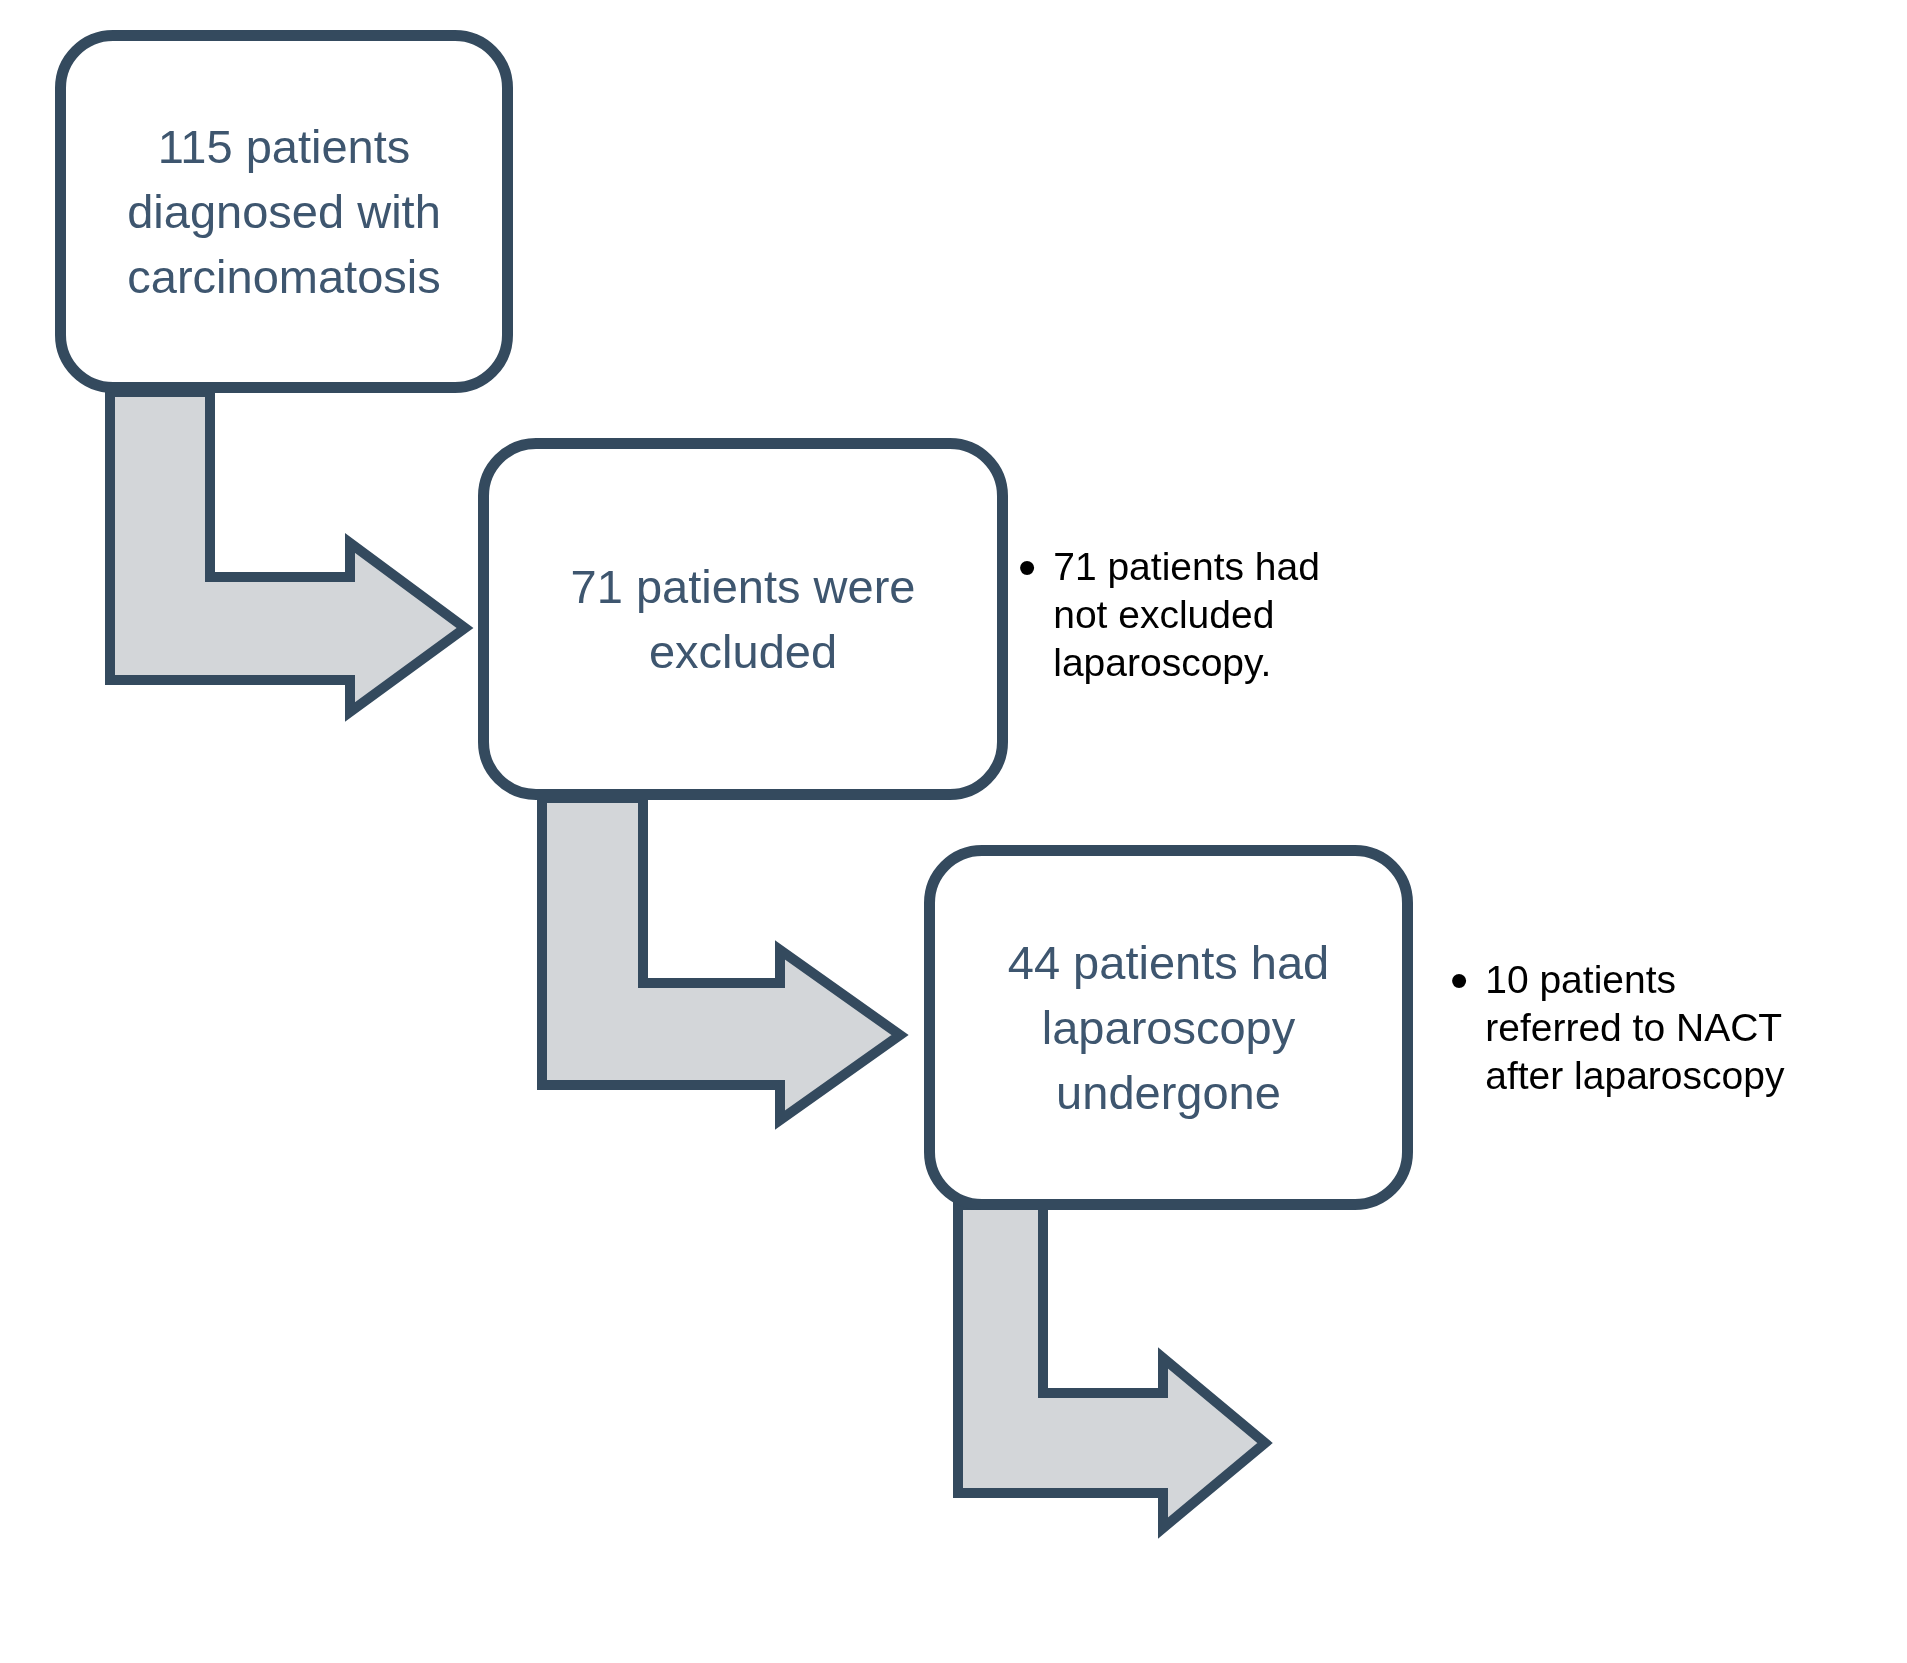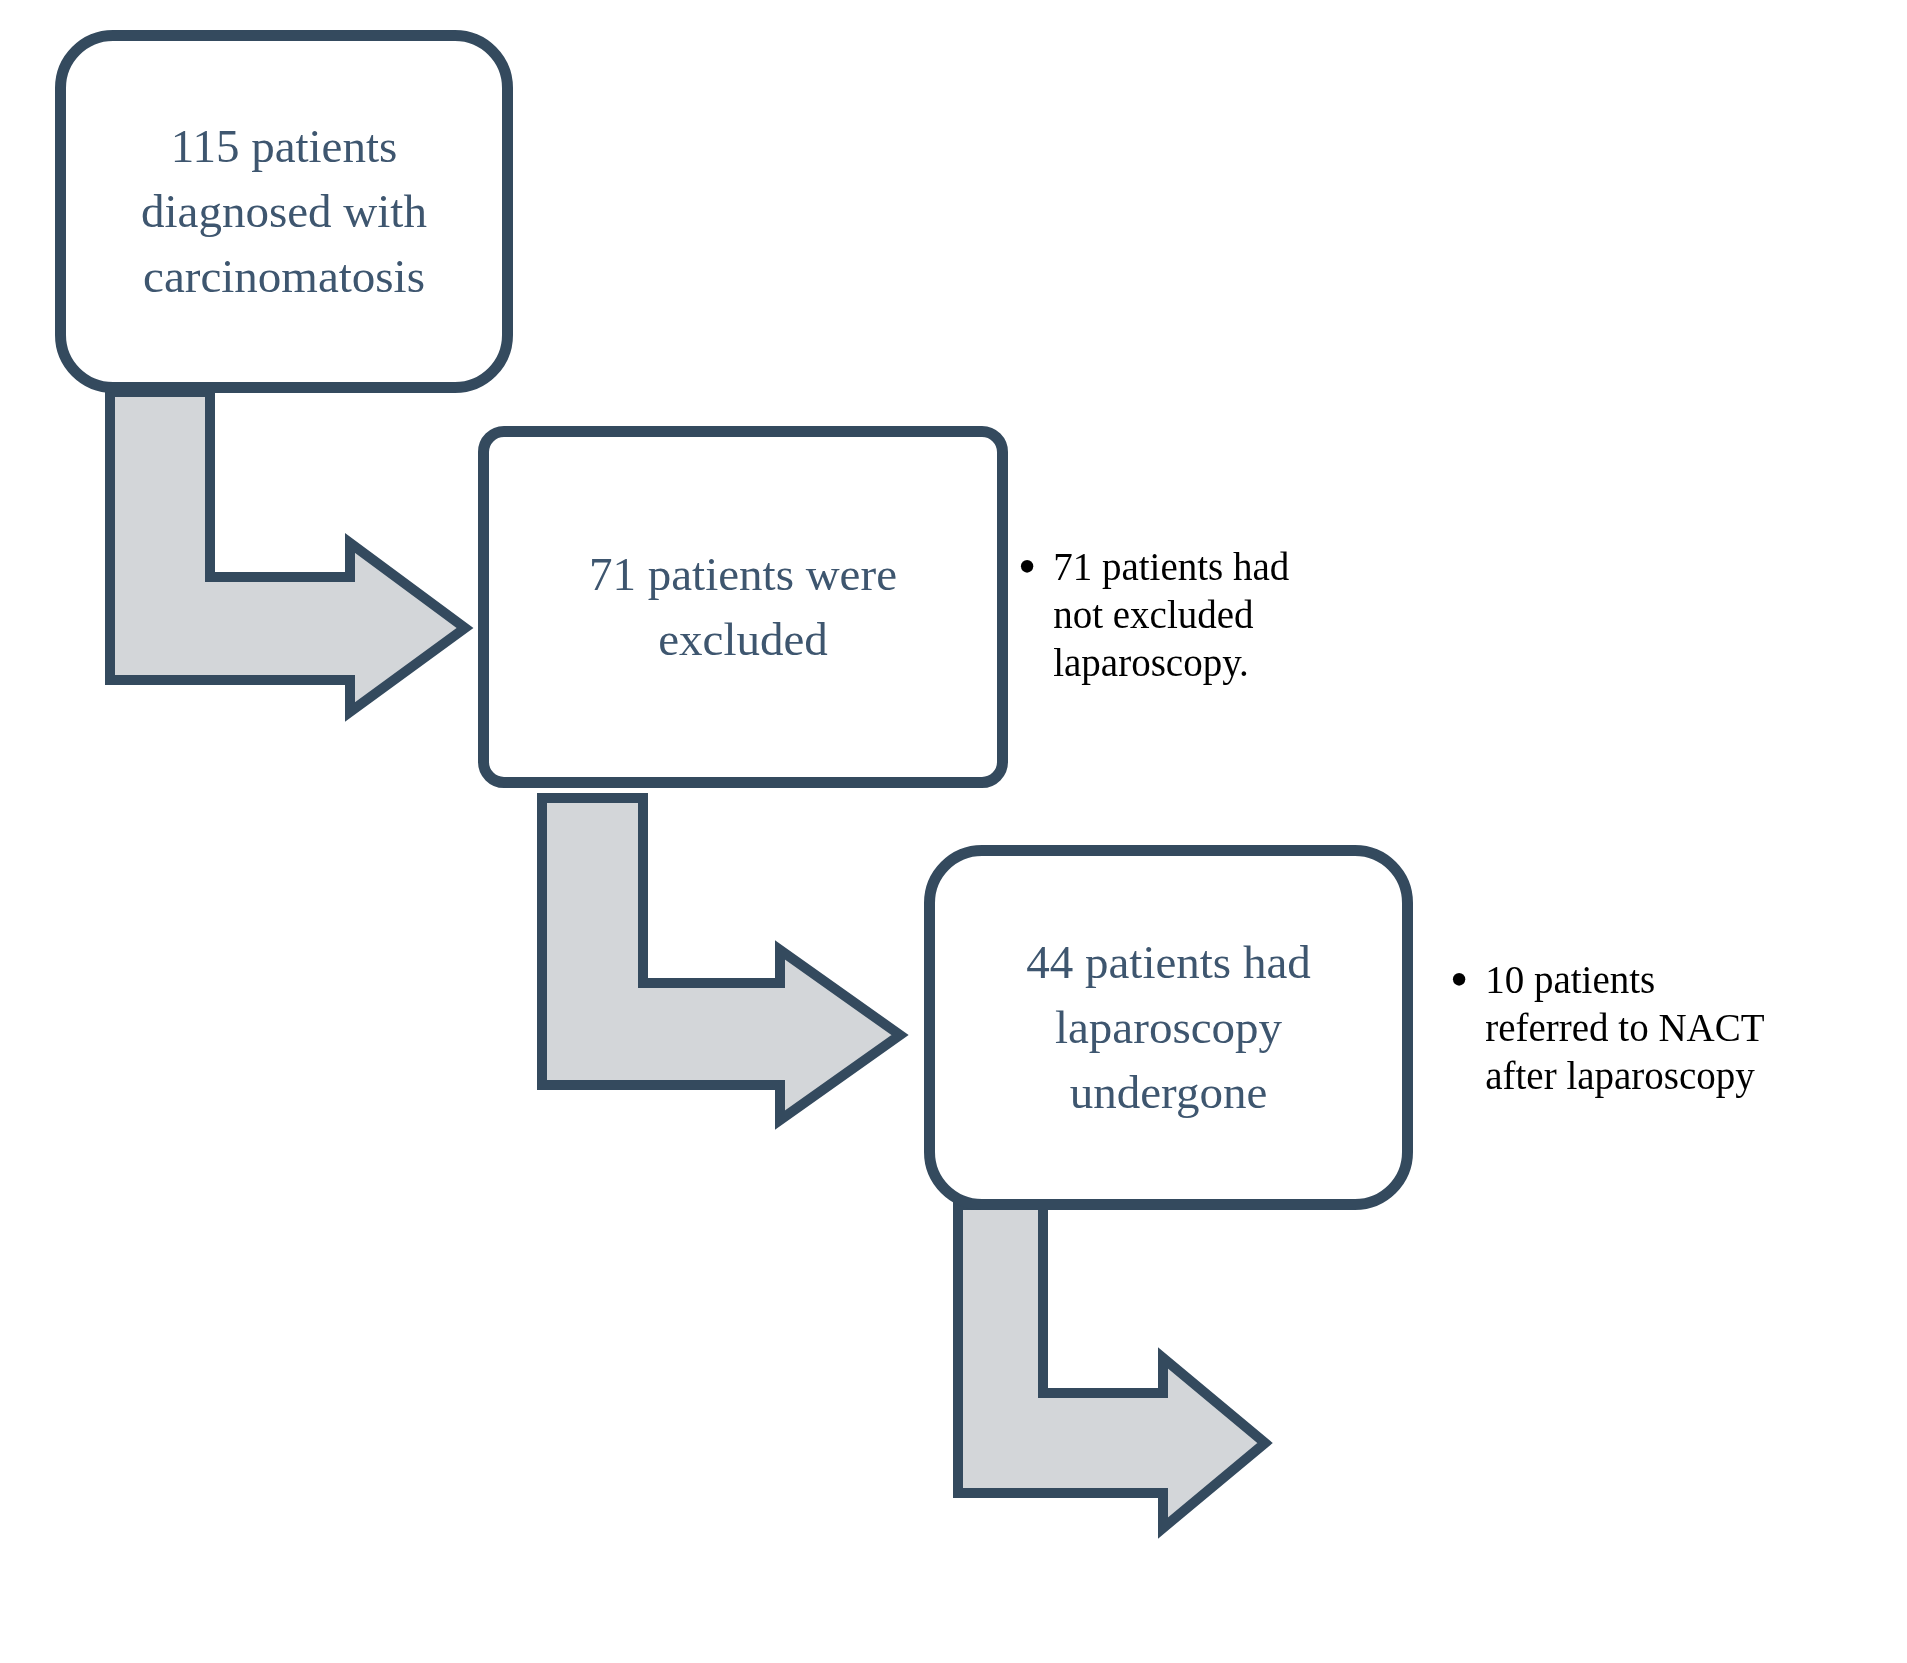--- a/index.html
+++ b/index.html
@@ -1,21 +1,21 @@
 <!DOCTYPE html>
 <html><head>
 <meta charset="utf-8">
 <style>
   html, body { margin: 0; padding: 0; background: #ffffff; }
   .stage {
     position: relative;
     width: 1907px;
     height: 1663px;
     background: #ffffff;
-    font-family: Liberation Serif, serif;
+    font-family: Liberation Sans, sans-serif;
     overflow: hidden;
   }
   .arrows {
     position: absolute;
     left: 0; top: 0;
     z-index: 1;
   }
   .arrows polygon {
     fill: #D3D6D9;
     stroke: #344A5E;
@@ -32,21 +32,21 @@
     align-items: center;
     justify-content: center;
     text-align: center;
     color: #3E566F;
     font-size: 47px;
     line-height: 65px;
     z-index: 2;
   }
   .node .node-text span { display: block; white-space: nowrap; }
   .node1 { left: 55px;   top: 30px;   width: 458px; height: 363px; }
-  .node2 { left: 478px;  top: 426px;  width: 530px; height: 362px; border-radius: 26px; }
+  .node2 { left: 478px;  top: 438px;  width: 530px; height: 362px; }
   .node3 { left: 908px;  top: 845px;  width: 489px; height: 365px; margin-left: 16px; }
   .node4 { left: 1277px; top: 1255px; width: 540px; height: 375px; }
   .annotation {
     position: absolute;
     display: flex;
     align-items: flex-start;
     color: #000000;
     font-size: 39px;
     line-height: 48px;
     z-index: 2;

